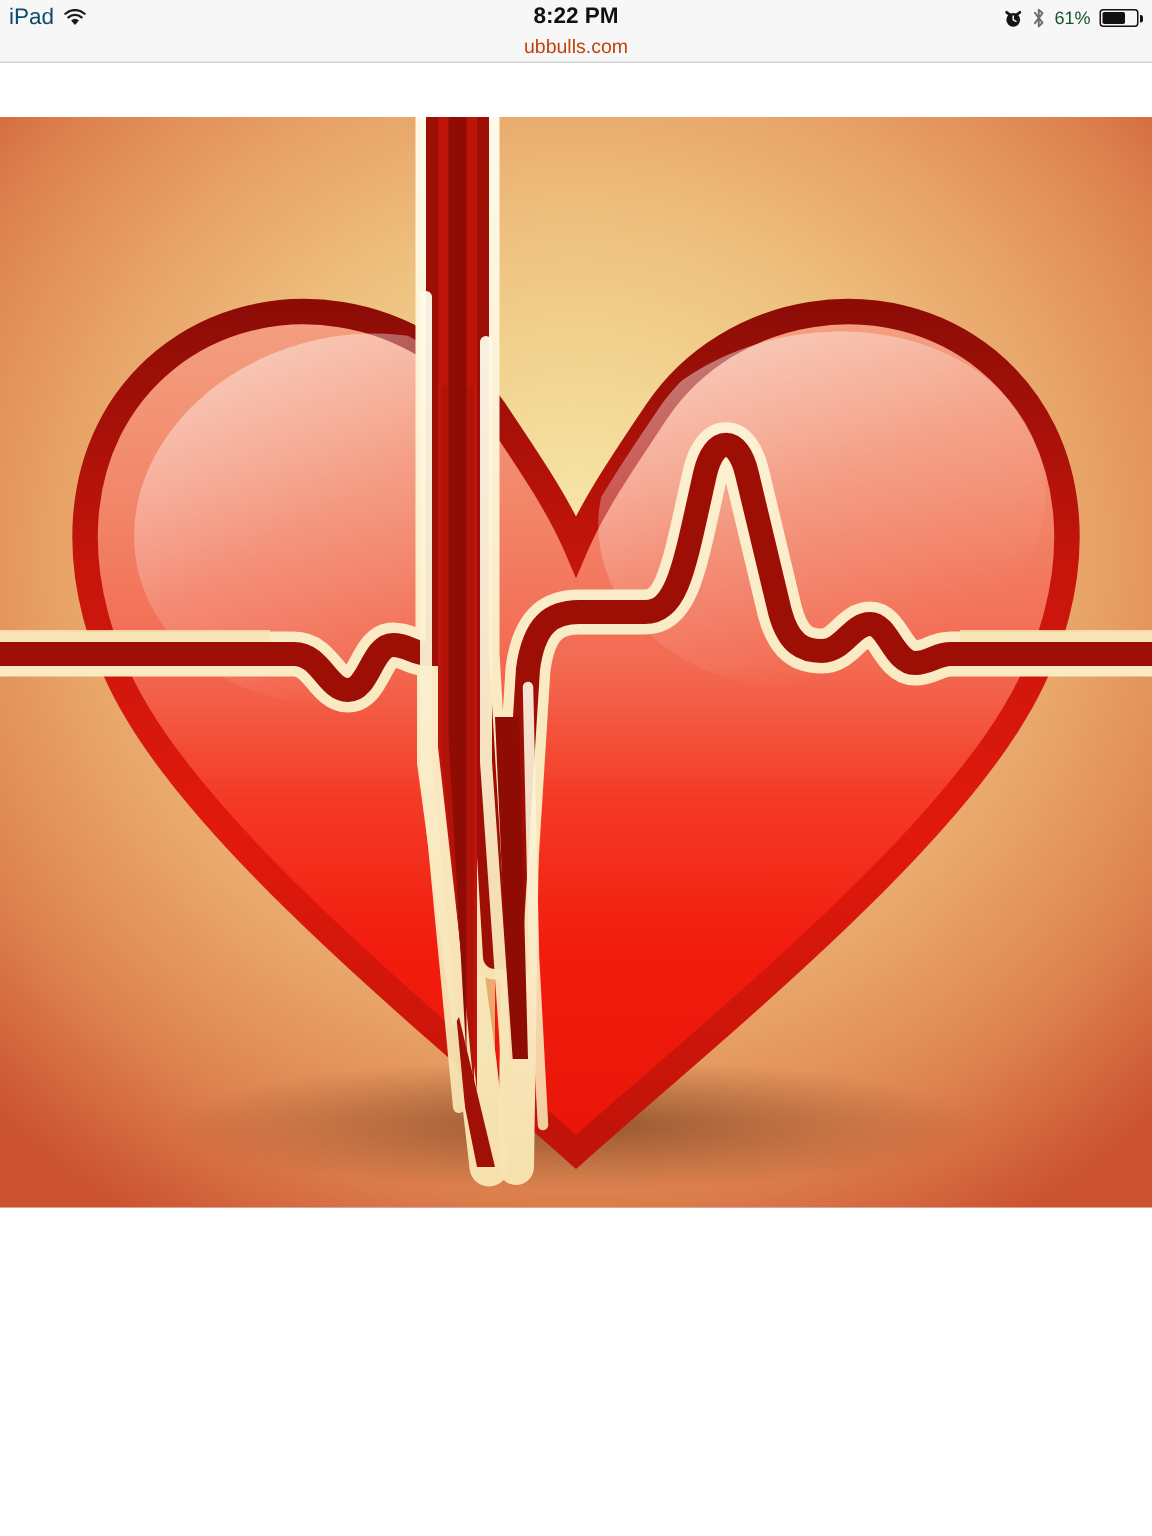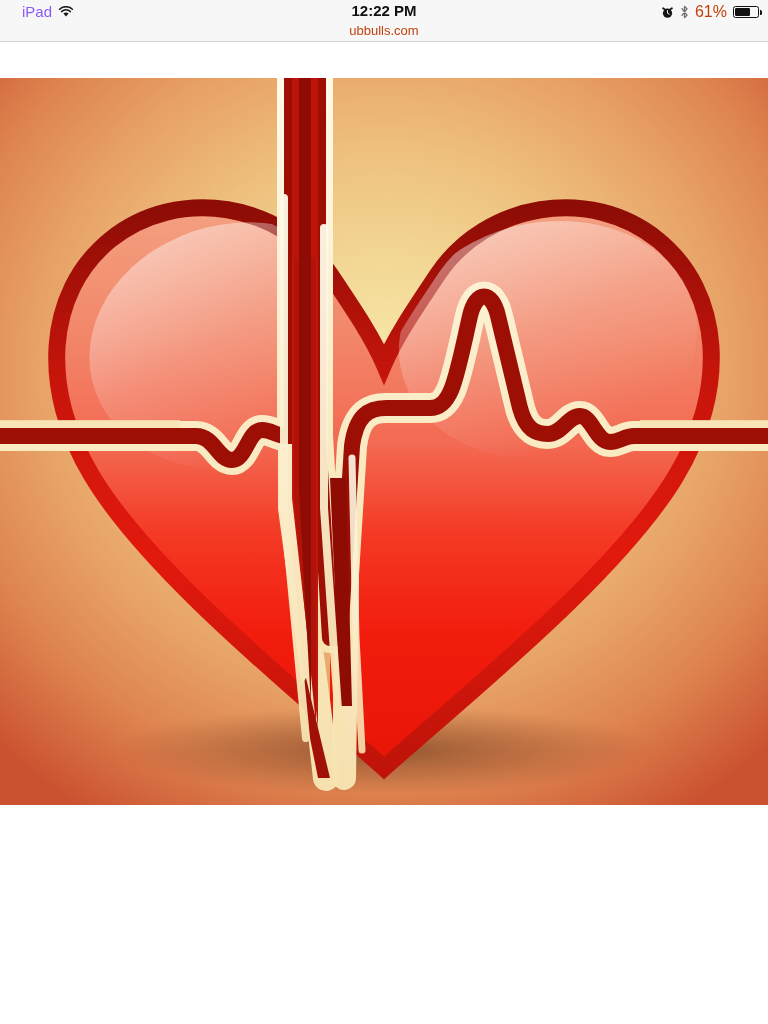--- a/index.html
+++ b/index.html
@@ -11,36 +11,36 @@
   }
 
   
   .statusbar{
     position:relative;
     width:768px; height:42px;
     background:#f7f7f7;
     border-bottom:1px solid #d4d4d4;
   }
   .sb-left{
-    position:absolute; left:22px; top:2px;
+    position:absolute; left:6px; top:2px;
     display:flex; align-items:center; gap:6px;
-    font-size:15px; color:#8b5cf6; line-height:20px;
+    font-size:15px; color:#0c4a6e; line-height:20px;
   }
   .sb-center{
     position:absolute; left:0; right:0; top:1px;
     text-align:center;
   }
   .sb-time{ font-size:15px; font-weight:bold; color:#111; line-height:20px; }
   .sb-url{ font-size:13px; color:#c2410c; line-height:18px; margin-top:1px; }
   .sb-right{
     position:absolute; right:9px; top:3px;
     display:flex; align-items:center; gap:6px;
     font-size:14px; color:#111; line-height:18px;
   }
-  .sb-right .pct{ font-size:16px; color:#c2410c; }
+  .sb-right .pct{ font-size:12px; color:#14532d; }
 
   .icon-svg{ display:block; }
 
   
   .battery{
     position:relative;
     width:26px; height:12px;
     border:1.3px solid #111;
     border-radius:2.5px;
   }
@@ -90,21 +90,21 @@
     <span>
       <svg class="icon-svg" width="16" height="12" viewBox="0 0 16 12">
         <path d="M8 10.6 L5.4 7.6 a4 4 0 0 1 5.2 0 Z" fill="#1a1a1a"></path>
         <path d="M3.6 5.6 a6.4 6.4 0 0 1 8.8 0" stroke="#1a1a1a" stroke-width="1.5" fill="none" stroke-linecap="round"></path>
         <path d="M1.6 3.2 a9.4 9.4 0 0 1 12.8 0" stroke="#1a1a1a" stroke-width="1.5" fill="none" stroke-linecap="round"></path>
       </svg>
     </span>
   </div>
 
   <div class="sb-center">
-    <div class="sb-time">12:22 PM</div>
+    <div class="sb-time">8:22 PM</div>
     <div class="sb-url">ubbulls.com</div>
   </div>
 
   <div class="sb-right">
     <span>
       <svg class="icon-svg" width="13" height="13" viewBox="0 0 13 13">
         <circle cx="6.5" cy="7.2" r="4.6" fill="#151515"></circle>
         <path d="M2.1 2.2 L4.4 3.9 M10.9 2.2 L8.6 3.9" stroke="#151515" stroke-width="1.8" stroke-linecap="round"></path>
         <path d="M6.5 4.6 L6.5 7.2 L8.3 8.2" stroke="#f7f7f7" stroke-width="1" stroke-linecap="round" fill="none"></path>
       </svg>

